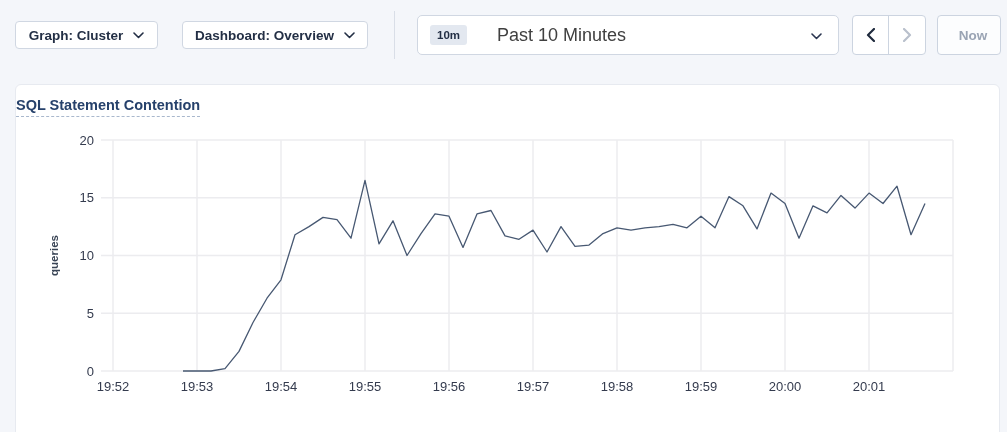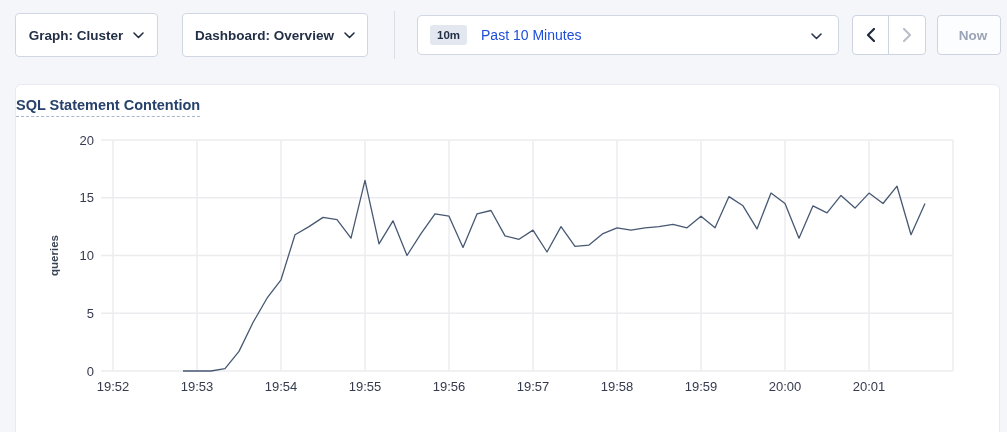--- a/index.html
+++ b/index.html
@@ -9,38 +9,38 @@
     font-family:"Liberation Sans", sans-serif;
     color:#232f45;
     position:relative;
   }
   
   .toolbar {
     position:absolute; left:0; top:0; width:1007px; height:70px;
     display:flex; align-items:center; padding:0 7px 0 15px;
   }
   .tb-btn {
-    height:44px; background:#ffffff; border:1px solid #d0d7e2; border-radius:4px;
+    height:28px; background:#ffffff; border:1px solid #d0d7e2; border-radius:4px;
     display:flex; align-items:center; justify-content:center;
     font-size:13.5px; font-weight:700; color:#232f45; cursor:pointer;
     gap:10px; flex:none;
   }
   .graph-btn   { width:143px; }
   .dash-btn    { width:186px; margin-left:24px; }
   .tb-divider  { width:1px; height:48px; background:#d9dee7; margin-left:26px; flex:none; }
   .time-dd {
     width:422px; height:40px; margin-left:22px; background:#fff;
     border:1px solid #d0d7e2; border-radius:5px;
-    display:flex; align-items:center; position:relative; cursor:pointer; flex:none;
+    display:flex; align-items:center; position:relative; cursor:pointer; flex:none;gap:16px;
   }
   .time-badge {
     margin-left:12px; background:#e3e8f0; color:#232f45;
     font-size:11.5px; font-weight:700; padding:4px 7px; border-radius:3px;
   }
-  .time-label { margin-left:14px; font-size:14px; font-weight:400; color:#1d4ed8; }
+  .time-label { margin-left:14px; font-size:18px; font-weight:400; color:#404040; }
   .time-dd .chev { position:absolute; right:16px; top:17px; }
   .seg {
     margin-left:13px; width:74px; height:40px; background:#fff;
     border:1px solid #ccd4e0; border-radius:4px; display:flex; flex:none;
   }
   .seg-half { width:50%; display:flex; align-items:center; justify-content:center; cursor:pointer; }
   .seg-half.first { border-right:1px solid #ccd4e0; }
   .now-btn {
     margin-left:11px; width:64px; height:40px; background:#fcfdfe;
     border:1px solid #ccd4e0; border-radius:4px;

